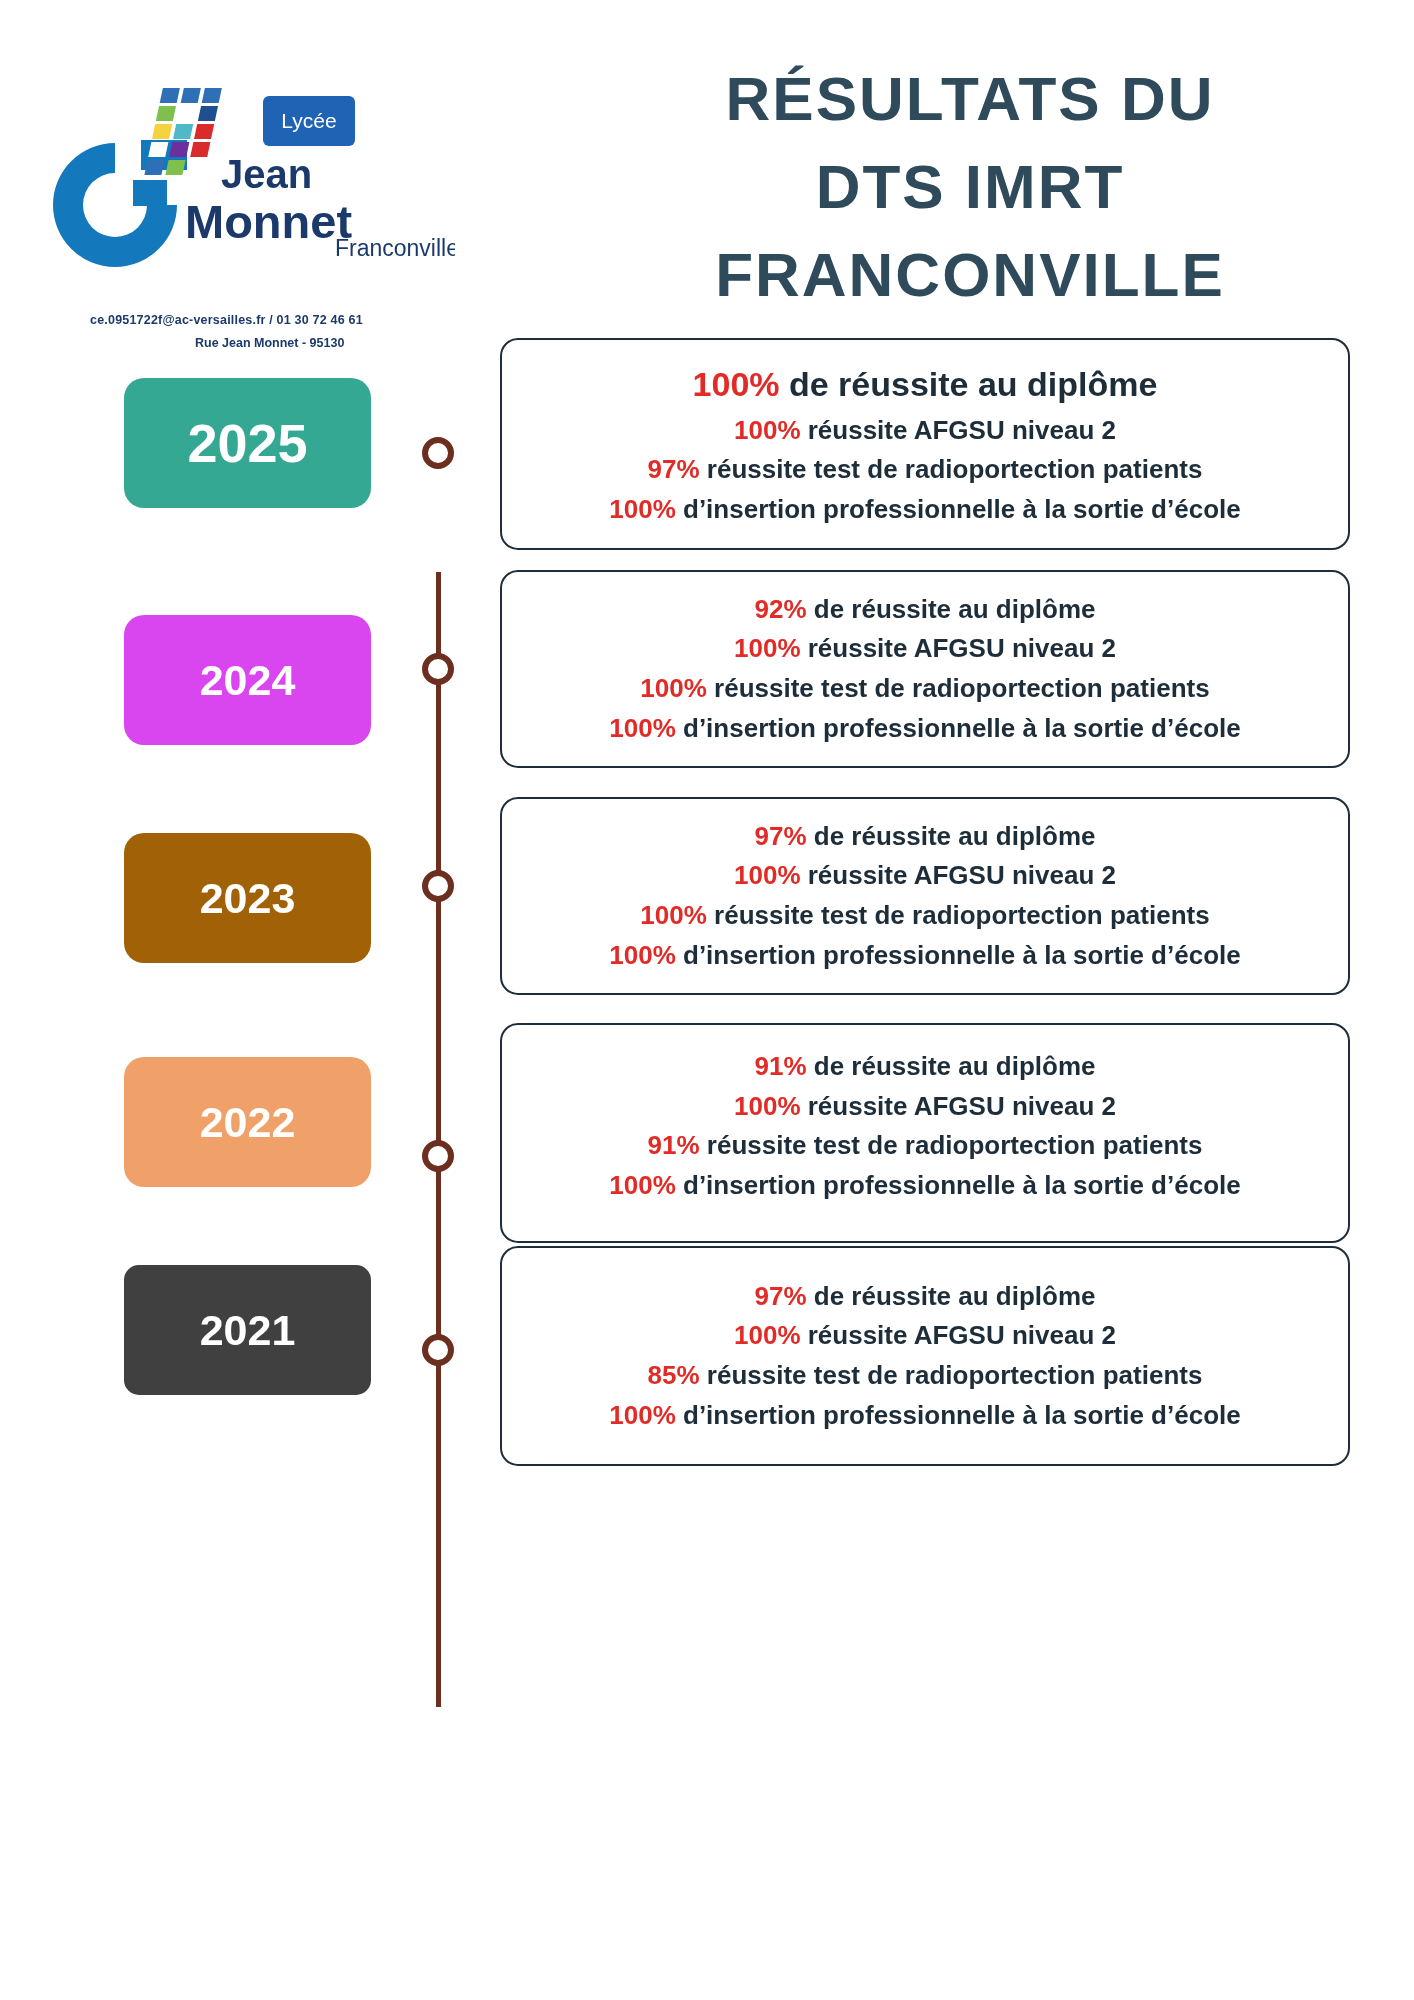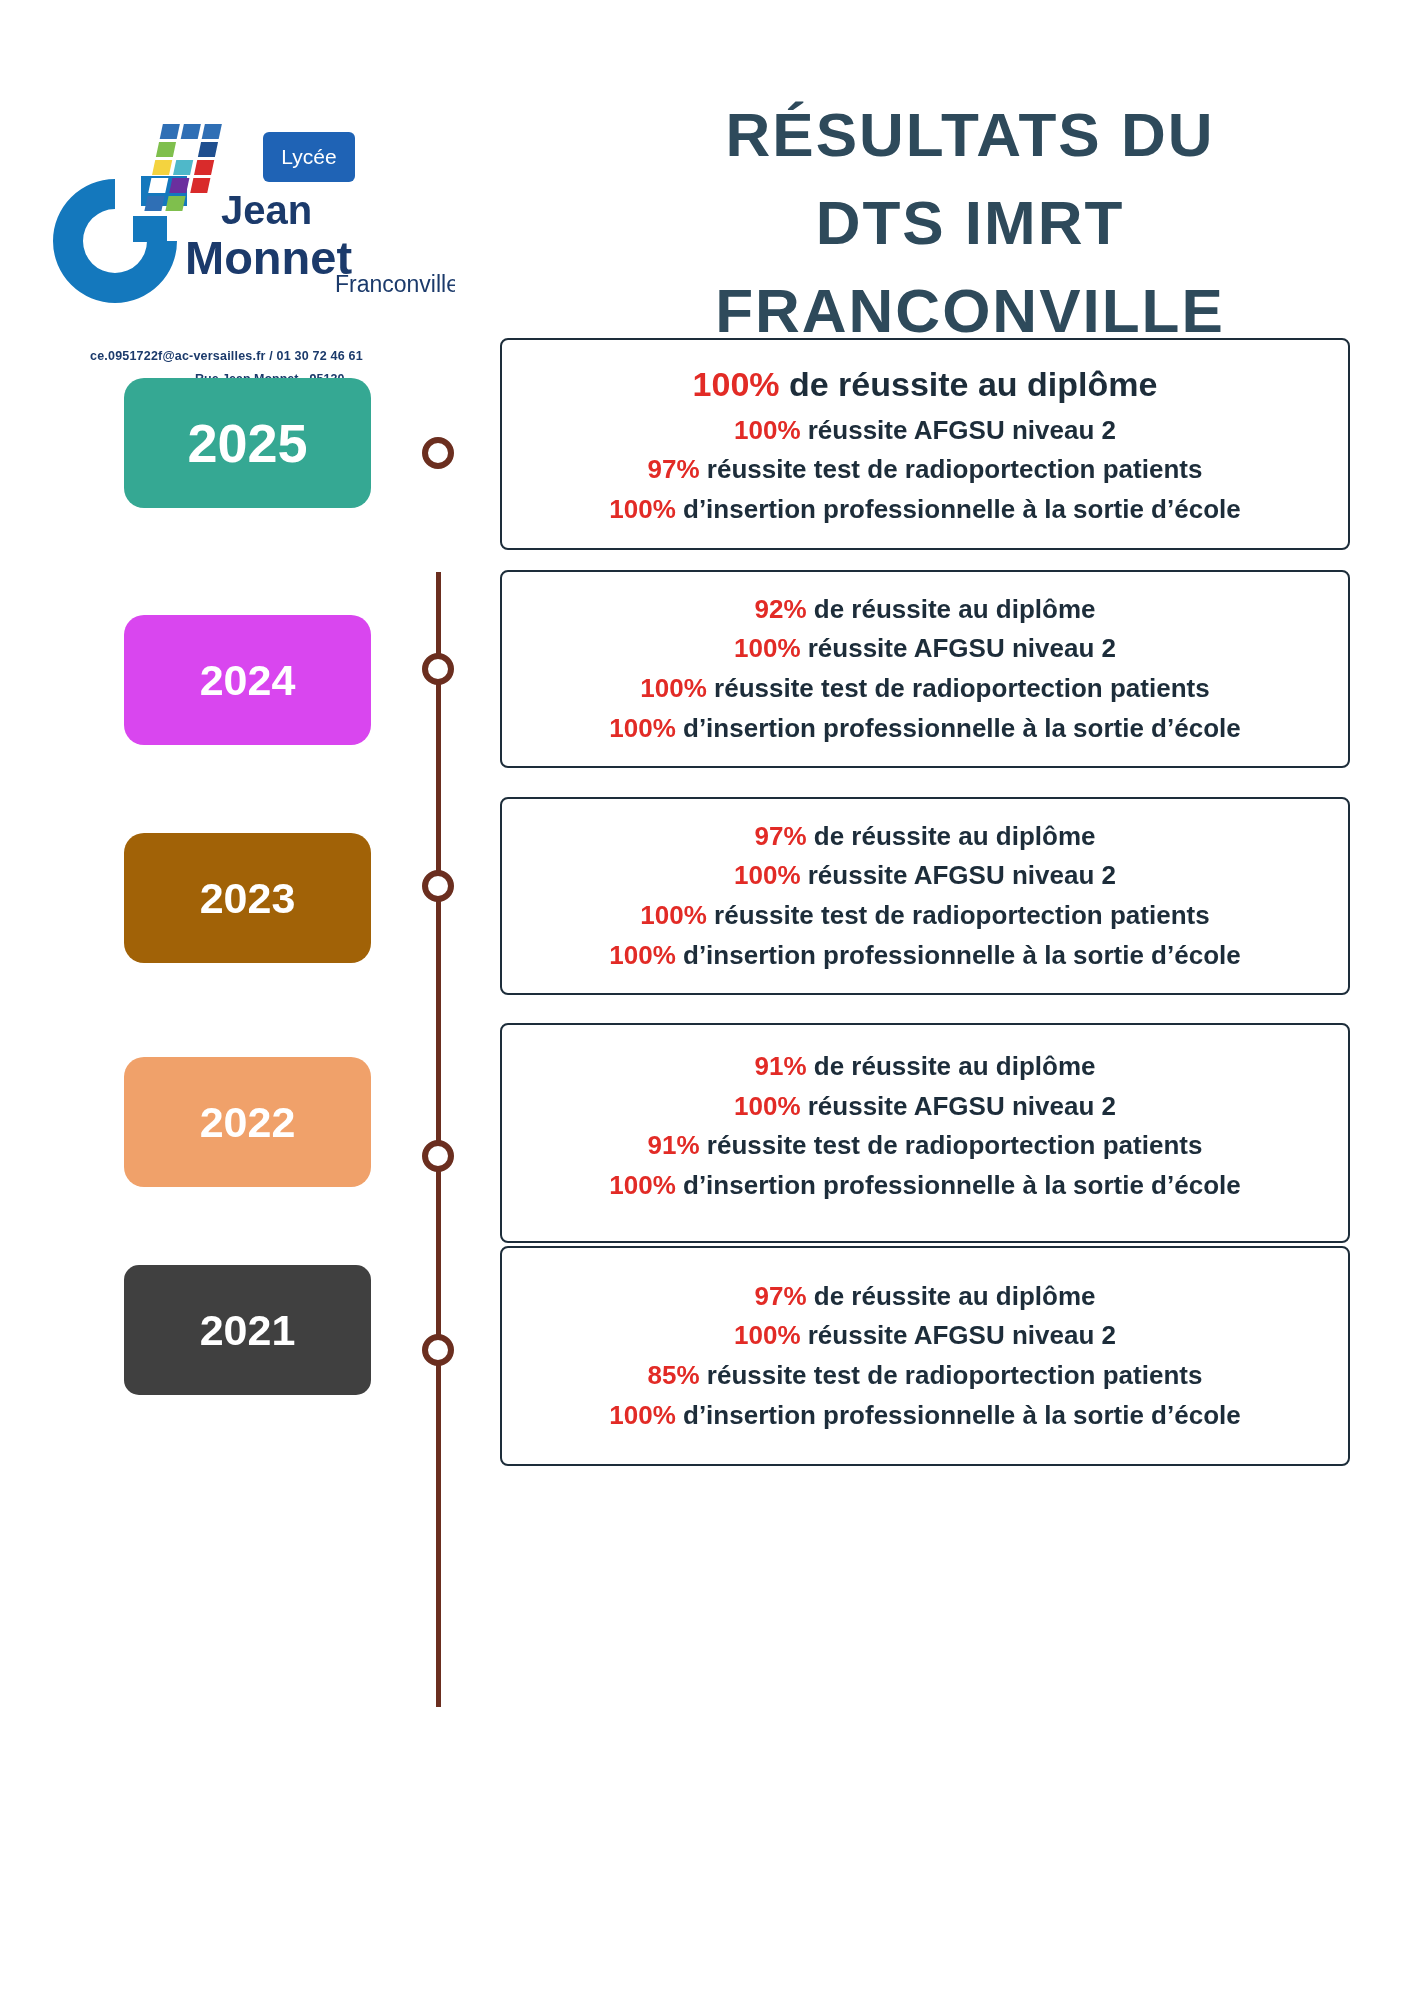--- a/index.html
+++ b/index.html
@@ -15,21 +15,20 @@
     font-family: "Liberation Sans", sans-serif;
     overflow: hidden;
   }
 
   
   .header {
     position: absolute;
     top: 0; left: 0;
     width: 1414px;
     height: 400px;
-    margin-top: 36px;
   }
   .logo-block {
     position: absolute;
     left: 45px;
     top: 48px;
     width: 410px;
     height: 250px;
   }
   .logo-svg { position: absolute; left: 0; top: 0; }
   .logo-contact {
@@ -101,21 +100,21 @@
     transform: translateY(-50%);
     margin-left: 22px;
   }
   .year-chip.big { font-size: 54px; }
 
   .card {
     position: absolute;
     left: 500px;
     width: 850px;
     border: 2.5px solid #1d2d3a;
-    border-radius: 8px;
+    border-radius: 18px;
     background: #ffffff;
     padding: 22px 26px;
     text-align: center;
   }
   .card .row {
     color: #1d2d3a;
     font-size: 26px;
     font-weight: bold;
     line-height: 1.52;
     white-space: nowrap;

